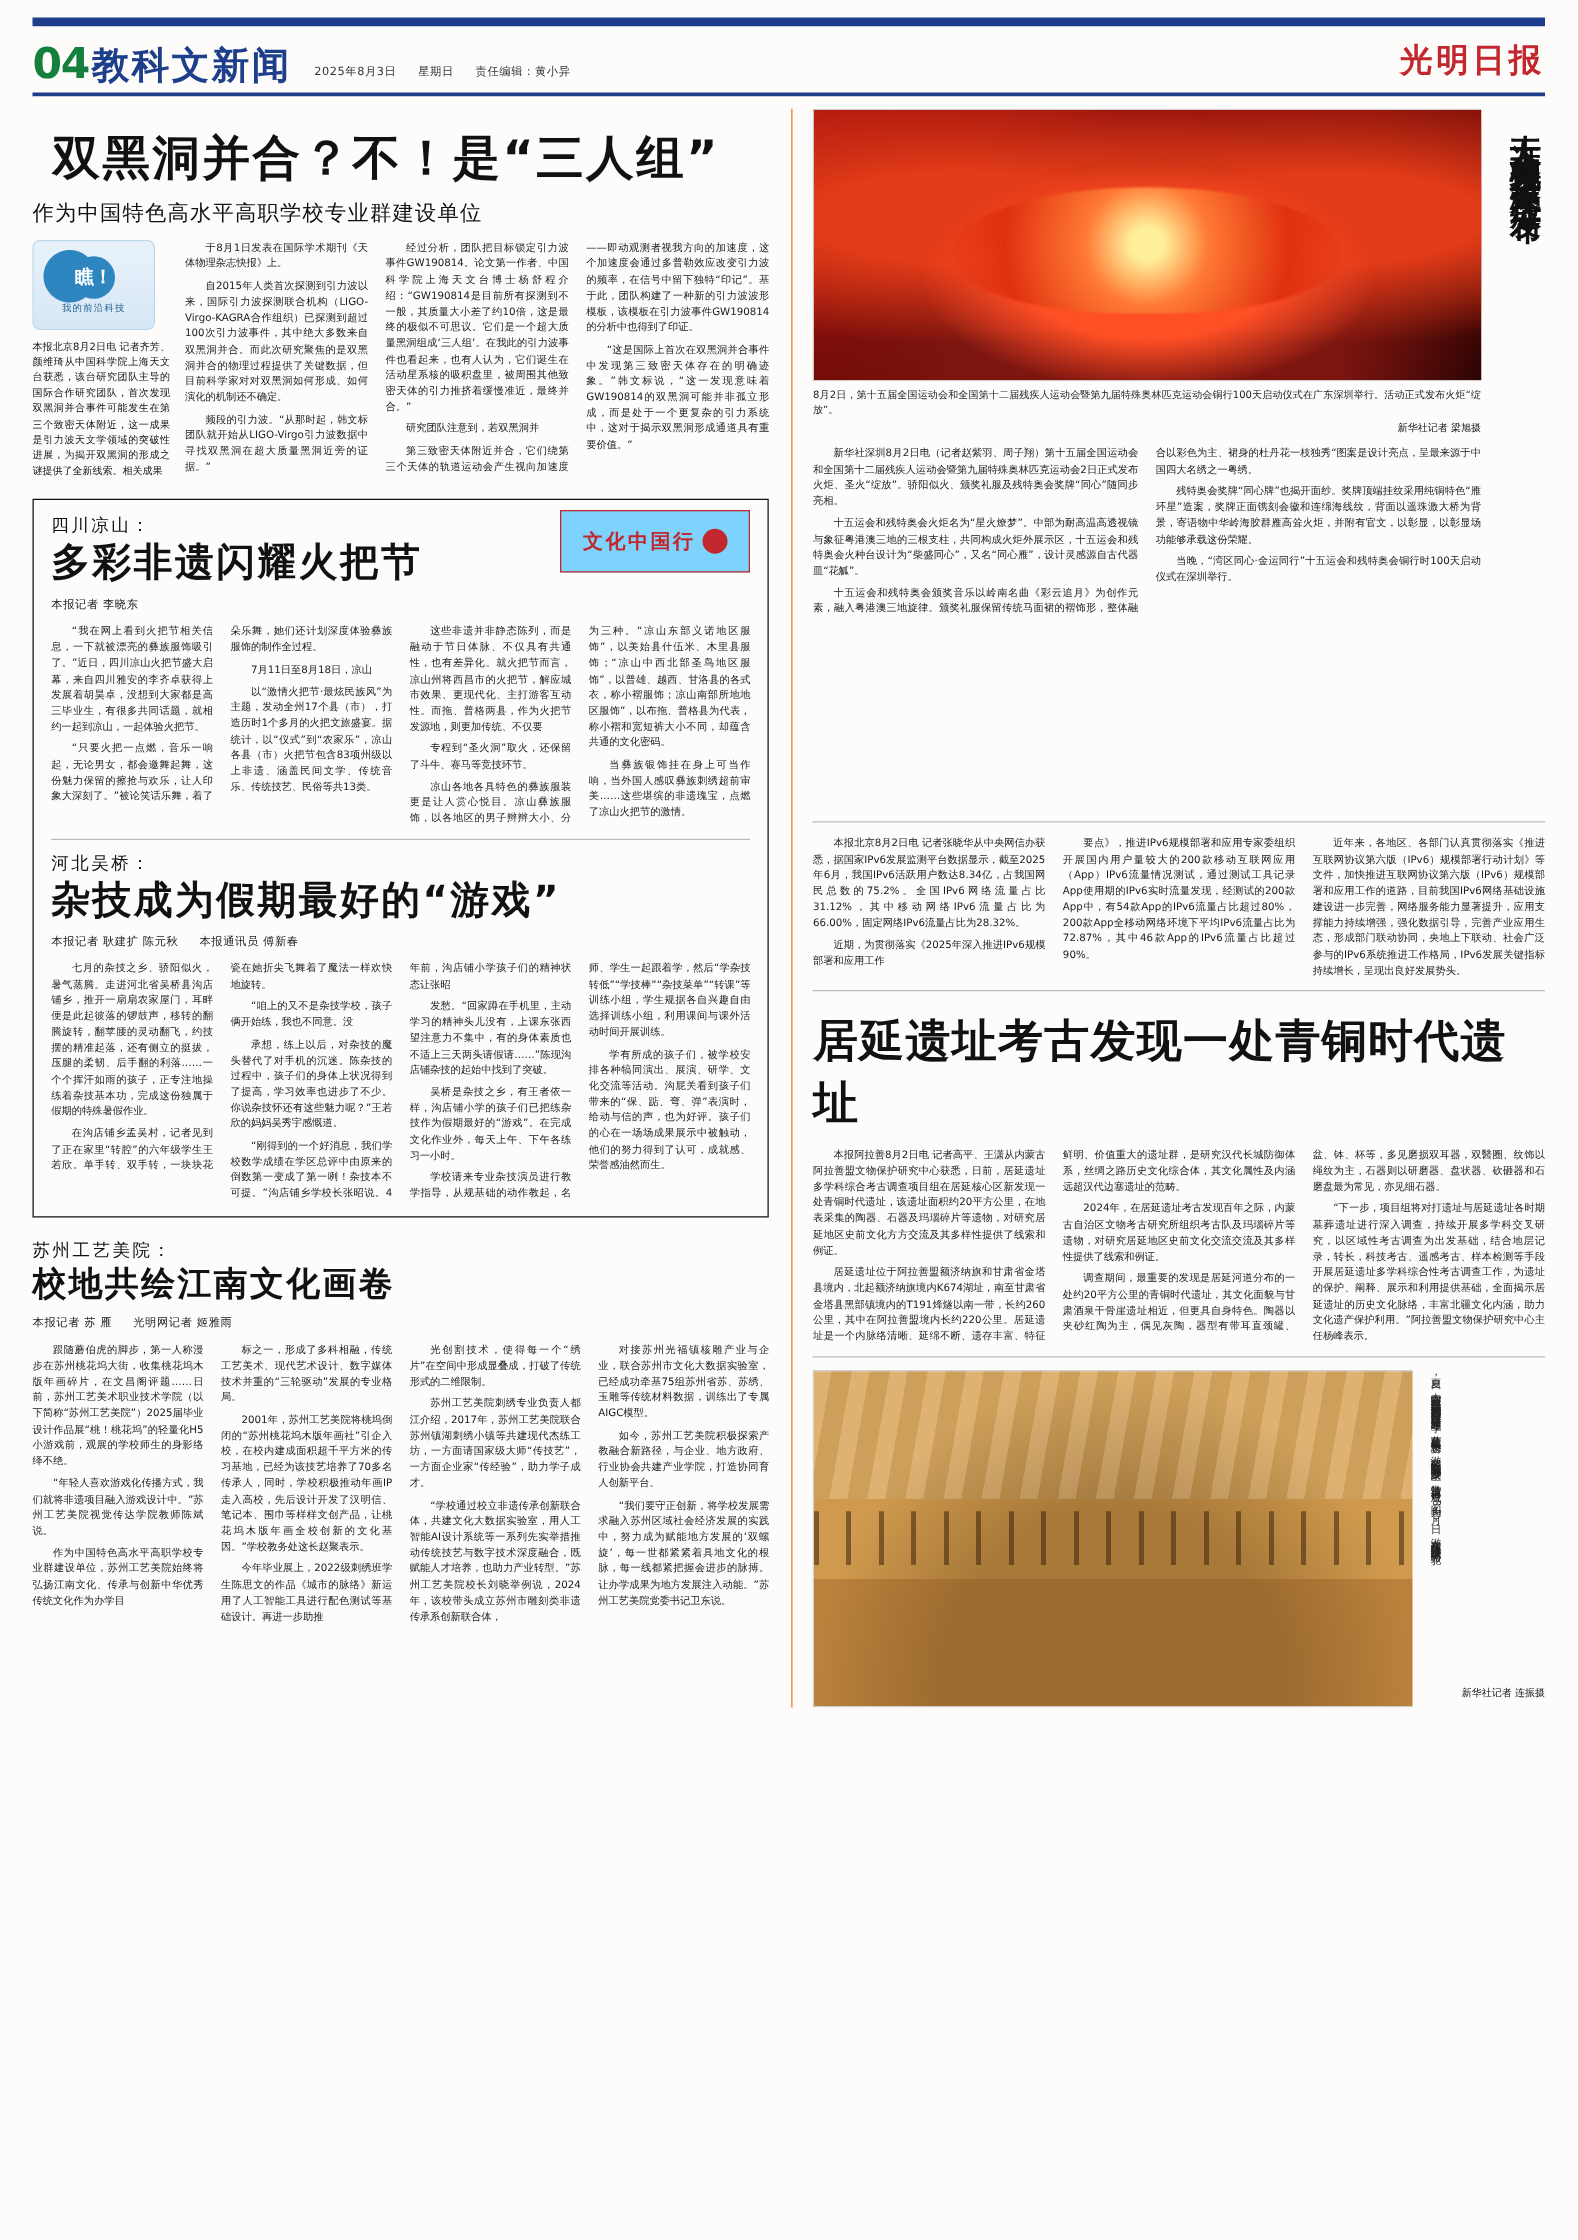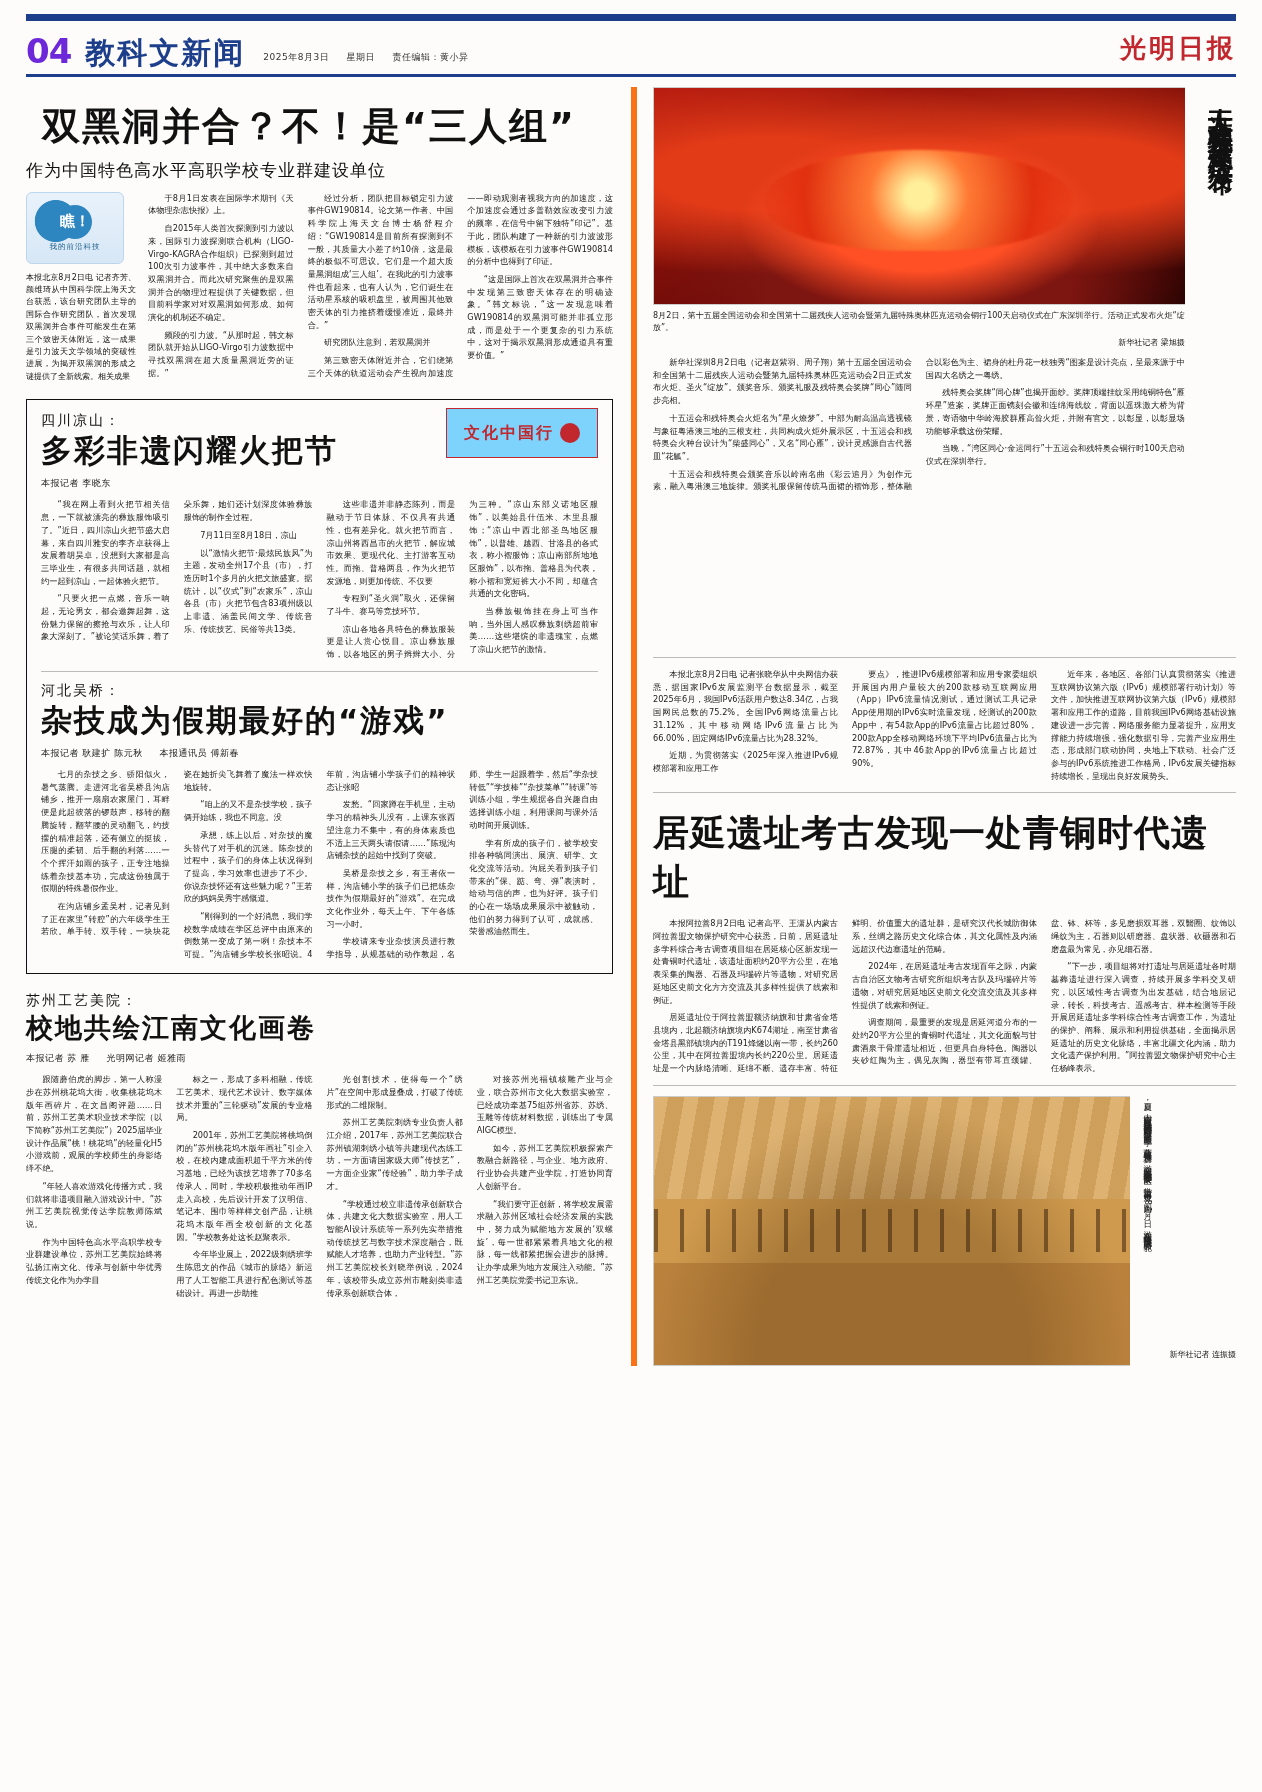--- a/index.html
+++ b/index.html
@@ -9,28 +9,28 @@
     font-family:"DejaVu Sans","Liberation Sans",sans-serif;
     color:#111;
     position:relative;
     overflow:hidden;
   }
   .page{position:relative;width:1262px;height:1792px;box-sizing:border-box;padding:0 26px;}
 
   
   .top-rule{height:7px;background:#1d3f8b;margin:14px 0 0 0;}
   .masthead{display:flex;align-items:flex-end;padding:10px 0 6px 0;border-bottom:3px solid #1d3f8b;}
-  .pagenum{font-size:34px;font-weight:bold;color:#6d28d9;letter-spacing:-1px;line-height:1;margin-right:14px;font-family:"DejaVu Sans",sans-serif;}
+  .pagenum{font-size:34px;font-weight:bold;color:#15803d;letter-spacing:-1px;line-height:1;margin-right:2px;font-family:"DejaVu Sans",sans-serif;}
   .section-title{font-size:30px;font-weight:bold;color:#1d3f8b;letter-spacing:2px;line-height:1;}
   .mast-meta{font-size:9px;color:#333;margin-left:18px;padding-bottom:4px;letter-spacing:.5px;}
   .mast-meta span{margin-right:14px;}
   .brand{margin-left:auto;color:#c1272d;font-size:26px;font-weight:bold;letter-spacing:3px;padding-bottom:2px;font-family:"DejaVu Serif","Liberation Serif",serif;}
 
   
-  .col-rule{border-left:6px solid #f97316;}
+  .col-rule{border-left:1px solid #f97316;}
   .headline-xl{font-size:38px;font-weight:bold;letter-spacing:2px;line-height:1.15;margin:18px 0 10px 16px;}
   .subhead{font-size:17px;letter-spacing:1px;margin-bottom:10px;}
   .byline{font-size:9px;color:#222;margin:6px 0 8px 0;letter-spacing:.5px;}
   .body-cols{column-gap:14px;font-size:8.2px;line-height:1.55;text-align:justify;color:#1a1a1a;}
   .body-cols p{margin:0 0 5px 0;text-indent:2em;}
 
   
   .main-grid{display:flex;gap:18px;margin-top:10px;}
   .left-col{width:604px;}
   .right-col{width:600px;}
@@ -234,21 +234,21 @@
 
       <div style="display:flex;gap:10px;">
         <div style="flex:1;">
           <div class="photo">
             <div class="flower"></div>
           </div>
           <div class="cap">8月2日，第十五届全国运动会和全国第十二届残疾人运动会暨第九届特殊奥林匹克运动会铜行100天启动仪式在广东深圳举行。活动正式发布火炬“绽放”。</div>
           <div class="credit">新华社记者 梁旭摄</div>
 
           <div class="body-cols two" style="margin-top:8px;">
-            <p>新华社深圳8月2日电（记者赵紫羽、周子翔）第十五届全国运动会和全国第十二届残疾人运动会暨第九届特殊奥林匹克运动会2日正式发布火炬、圣火“绽放”。颁奖音乐、颁奖礼服及残特奥会奖牌“同心”随同步亮相。</p>
+            <p>新华社深圳8月2日电（记者赵紫羽、周子翔）第十五届全国运动会和全国第十二届残疾人运动会暨第九届特殊奥林匹克运动会2日正式发布火炬、圣火“绽放”。骄阳似火、颁奖礼服及残特奥会奖牌“同心”随同步亮相。</p>
             <p>十五运会和残特奥会火炬名为“星火燎梦”。中部为耐高温高透视镜与象征粤港澳三地的三根支柱，共同构成火炬外展示区，十五运会和残特奥会火种台设计为“柴盛同心”，又名“同心雁”，设计灵感源自古代器皿“花觚”。</p>
             <p>十五运会和残特奥会颁奖音乐以岭南名曲《彩云追月》为创作元素，融入粤港澳三地旋律。颁奖礼服保留传统马面裙的褶饰形，整体融合以彩色为主、裙身的杜丹花一枝独秀“图案是设计亮点，呈最来源于中国四大名绣之一粤绣。</p>
             <p>残特奥会奖牌“同心牌”也揭开面纱。奖牌顶端挂纹采用纯铜特色“雁环星”造案，奖牌正面镌刻会徽和连绵海线纹，背面以遥珠激大桥为背景，寄语物中华岭海胶群雁高耸火炬，并附有官文，以彰显，以彰显场功能够承载这份荣耀。</p>
             <p>当晚，“湾区同心·金运同行”十五运会和残特奥会铜行时100天启动仪式在深圳举行。</p>
           </div>
         </div>
         <div class="vtitle">十五运会和残特奥会火炬『绽放』发布</div>
       </div>
 
       <div class="rule-thin"></div>

